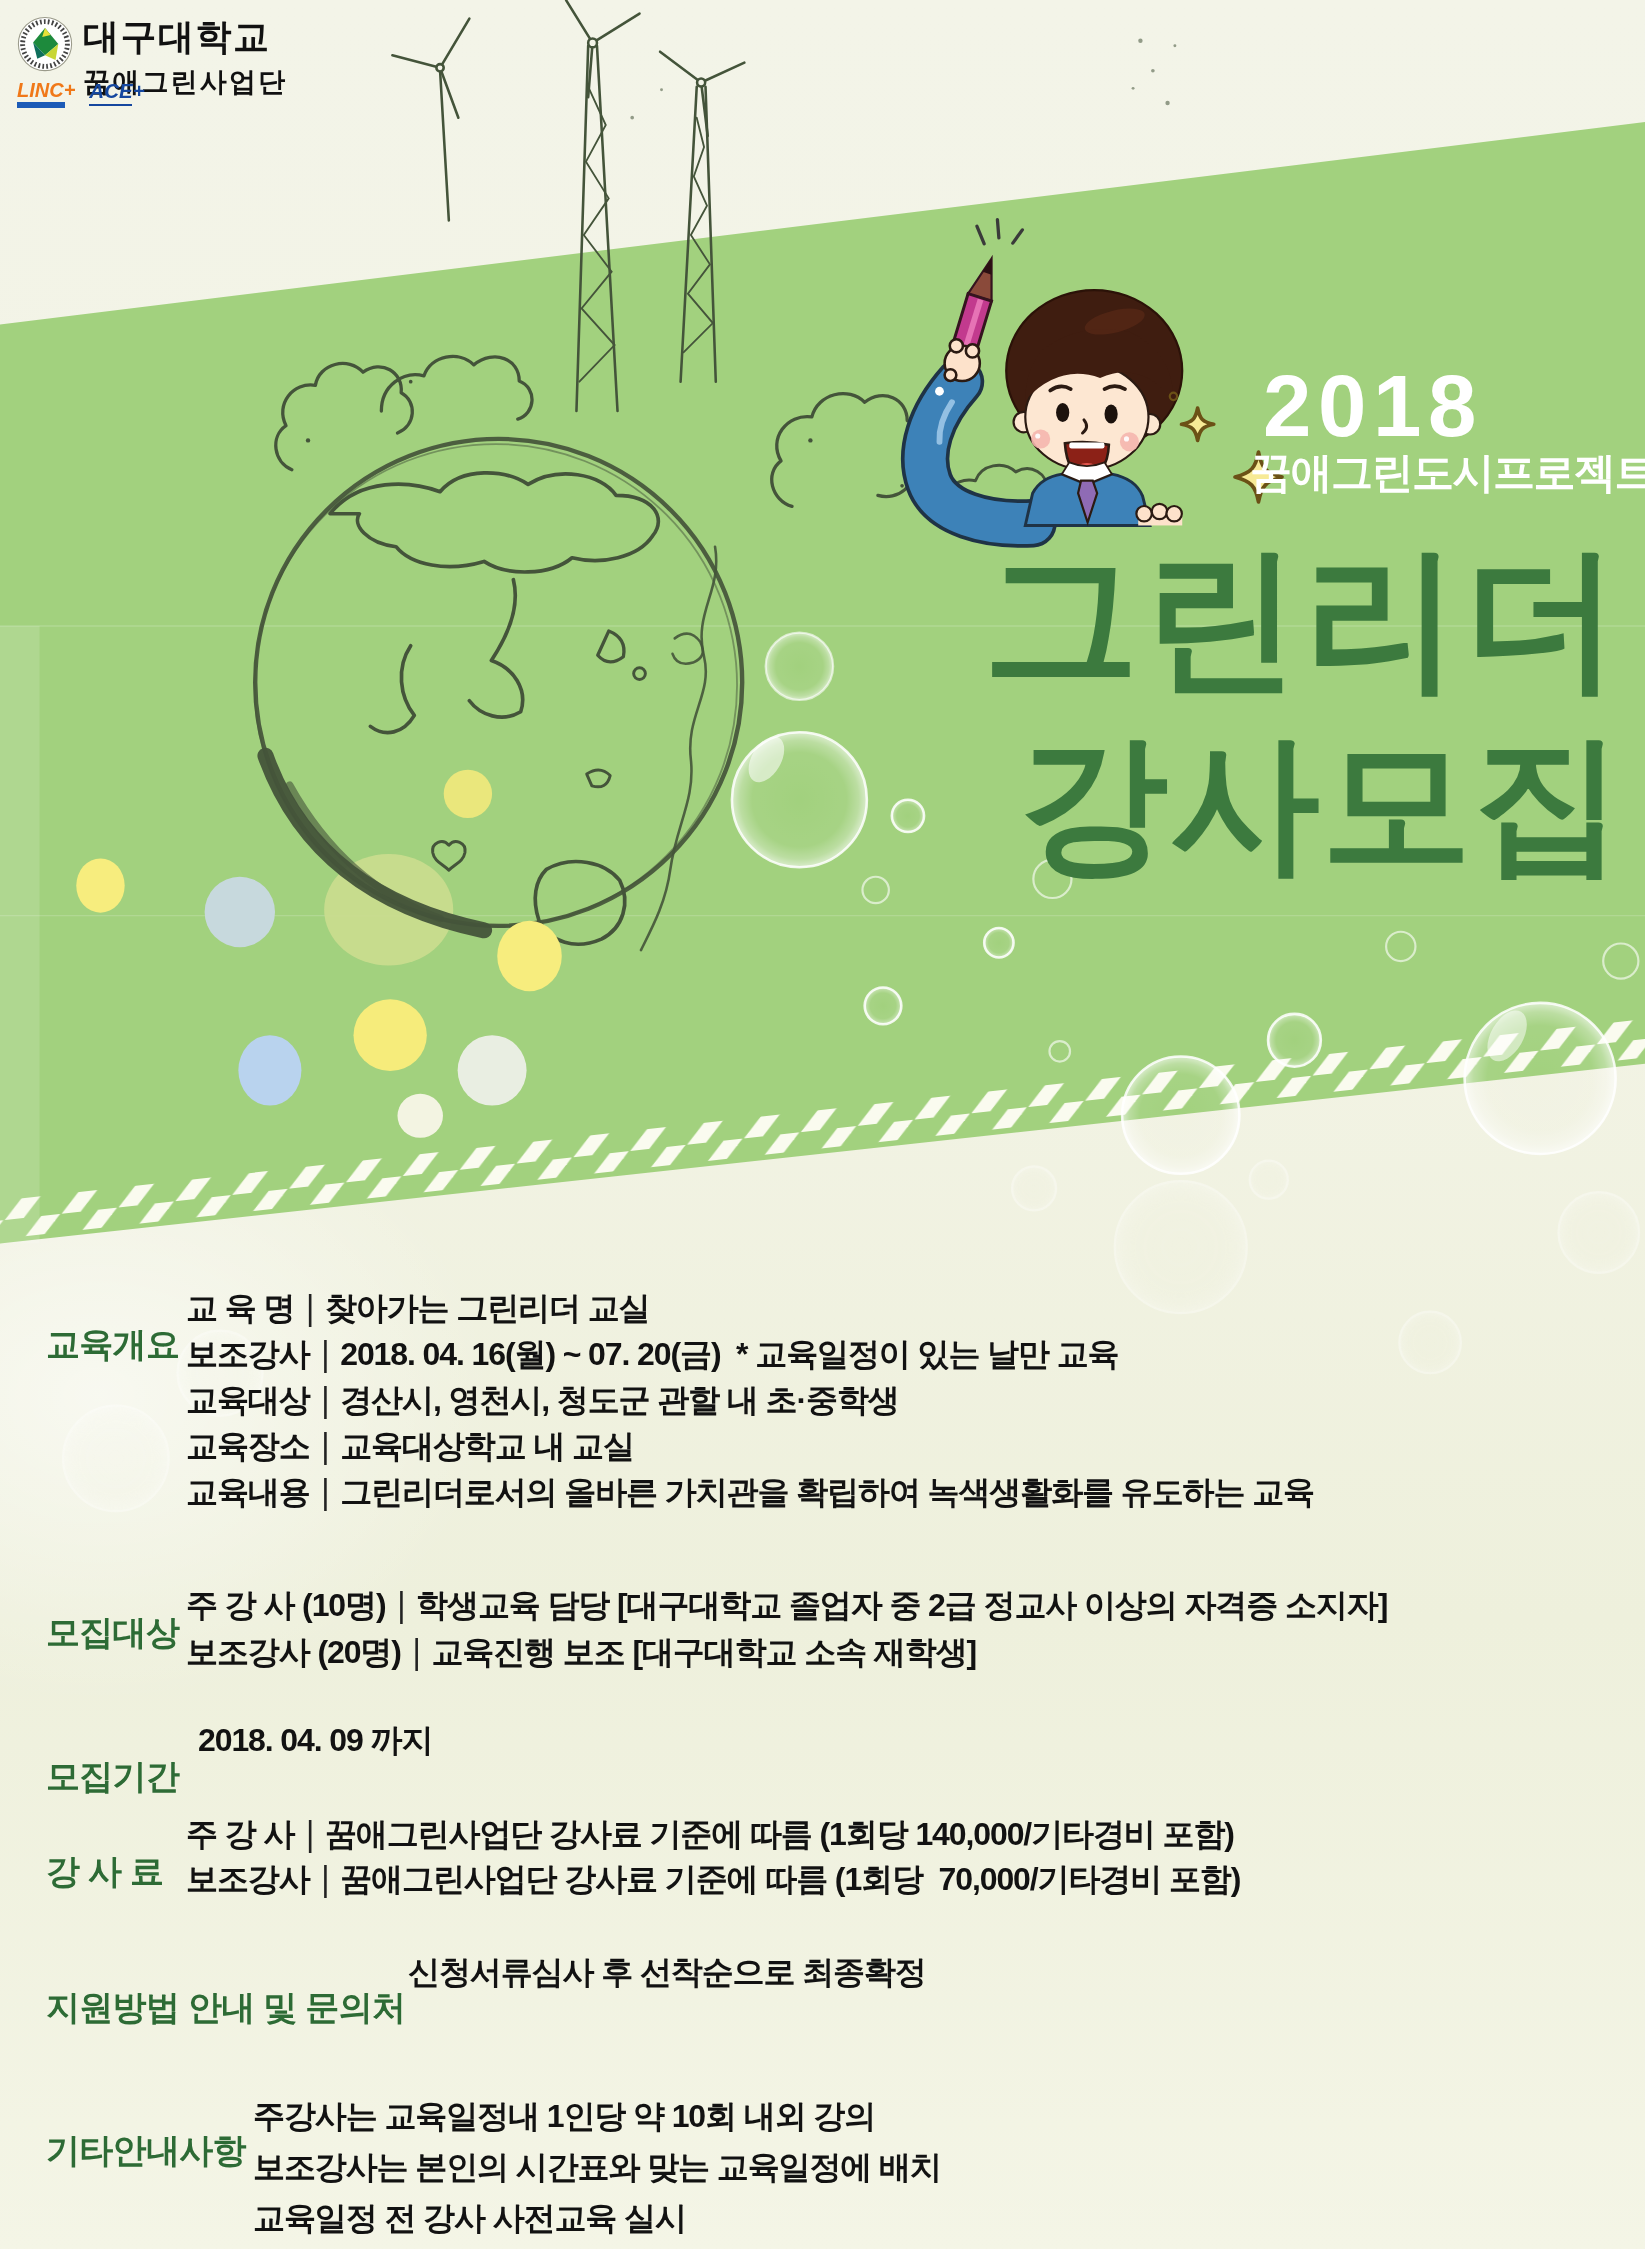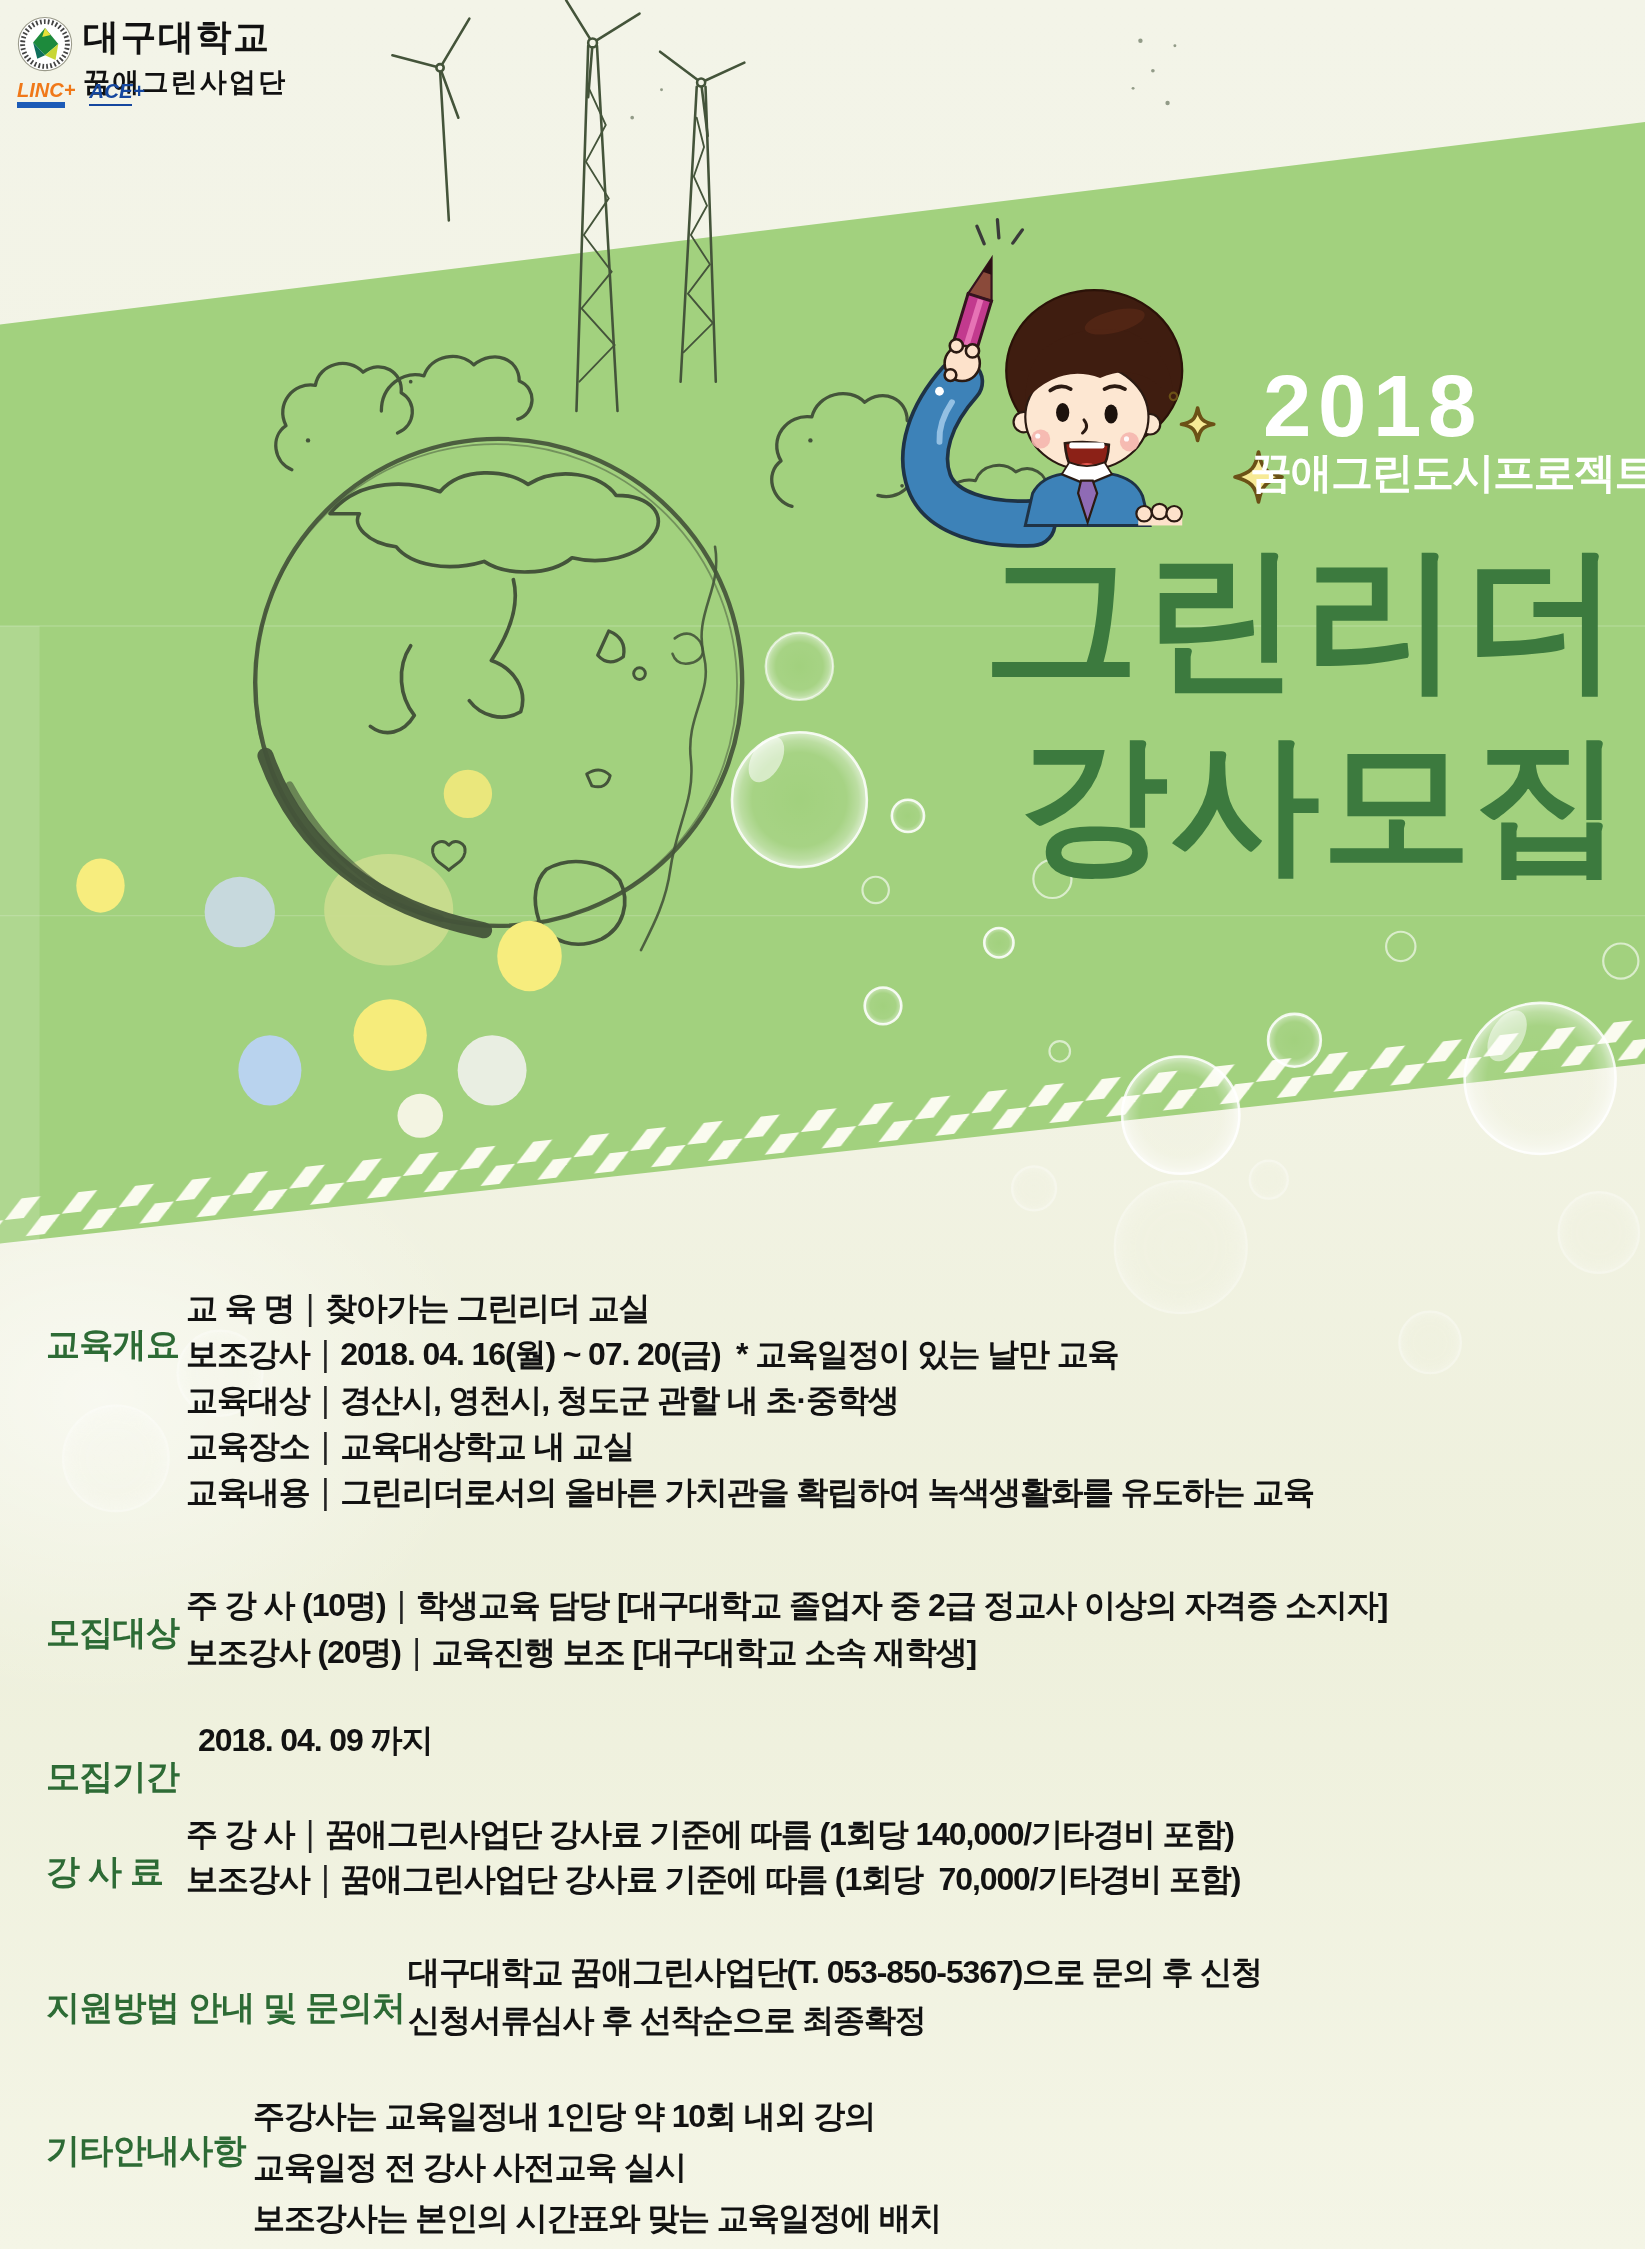--- a/index.html
+++ b/index.html
@@ -300,28 +300,27 @@
     <div class="heading">강 사 료</div>
     <div class="rows">
       <div class="row"><span>주 강 사</span><span class="bar">|</span><span>꿈애그린사업단 강사료 기준에 따름 (1회당 140,000/기타경비 포함)</span></div>
       <div class="row"><span>보조강사</span><span class="bar">|</span><span>꿈애그린사업단 강사료 기준에 따름 (1회당  70,000/기타경비 포함)</span></div>
     </div>
   </section>
 
   <section class="section s5">
     <div class="heading">지원방법 안내 및 문의처</div>
     <div class="rows">
-      <div class="row"><span>대구대학교 꿈애그린사업단(T. 053-850-5367)으로 문의 후 신청</span></div>
       <div class="row"><span>신청서류심사 후 선착순으로 최종확정</span></div>
     </div>
   </section>
 
   <section class="section s6">
     <div class="heading">기타안내사항</div>
     <div class="rows">
       <div class="row"><span>주강사는 교육일정내 1인당 약 10회 내외 강의</span></div>
+      <div class="row"><span>보조강사는 본인의 시간표와 맞는 교육일정에 배치</span></div>
       <div class="row"><span>교육일정 전 강사 사전교육 실시</span></div>
-      <div class="row"><span>보조강사는 본인의 시간표와 맞는 교육일정에 배치</span></div>
     </div>
   </section>
 
 </main>
 
 
 </body></html>

